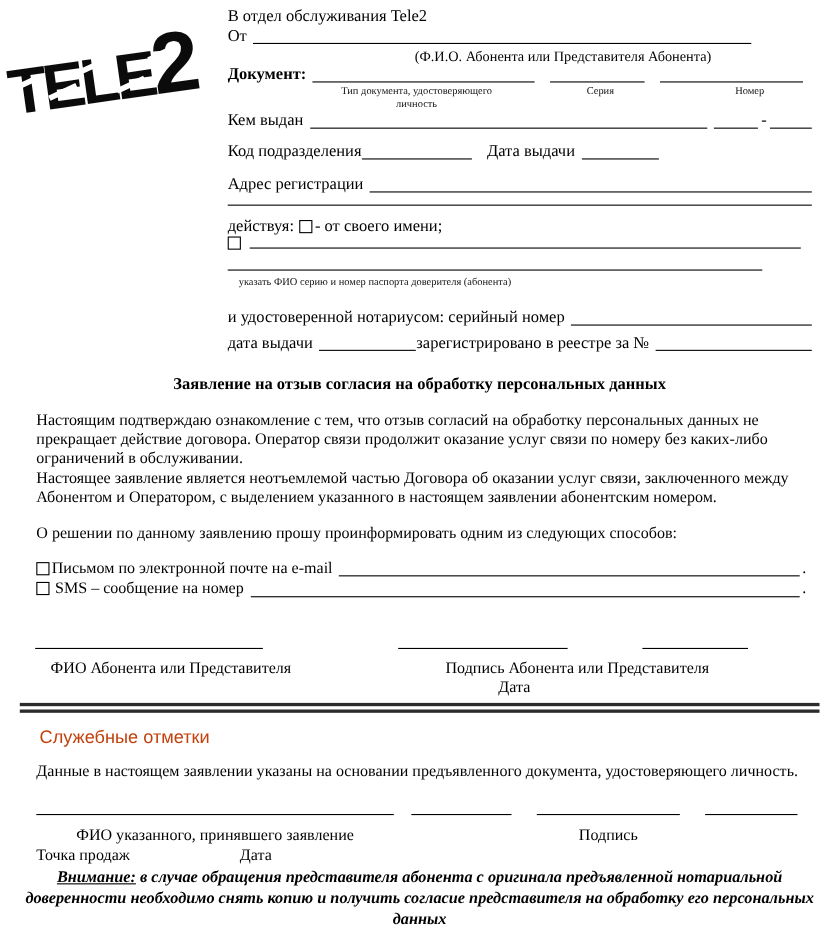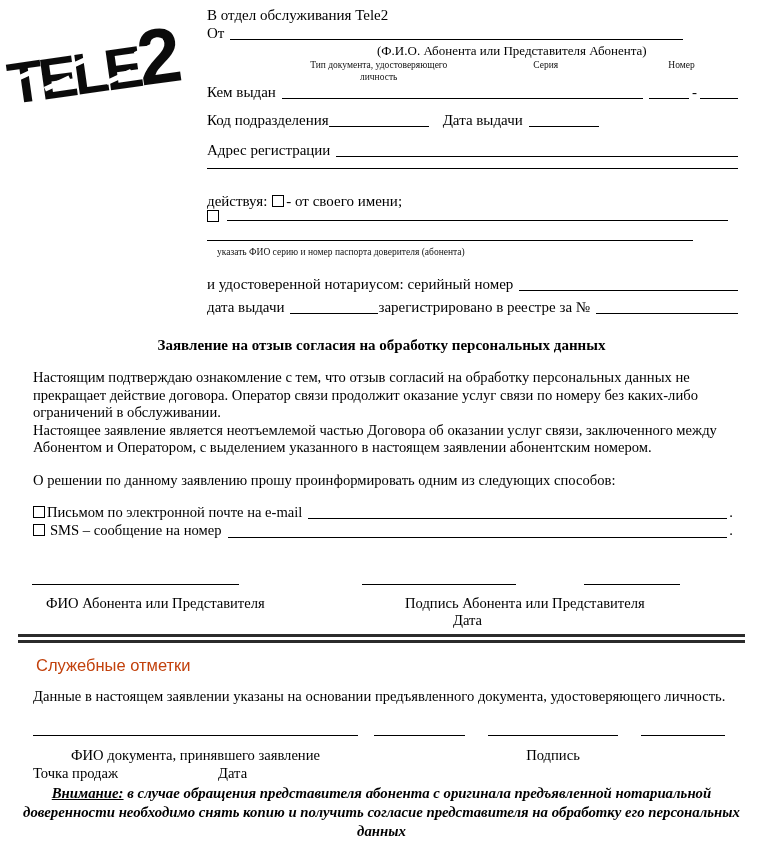--- a/index.html
+++ b/index.html
@@ -70,20 +70,26 @@
 <div class="head">
   <div class="r">В отдел обслуживания Tele2</div>
 
   <div class="r">
     <span>От</span>
     <span class="fl" style="margin-right:55px"></span>
   </div>
 
   <div style="margin-left:170px;font-size:13px;line-height:17px;">(Ф.И.О. Абонента или Представителя Абонента)</div>
 
+  <div class="r">
+    <span class="b">Документ:</span>
+    <span class="ln" style="width:202px"></span>
+    <span class="ln" style="width:86px;margin-left:14px"></span>
+    <span class="ln" style="width:130px;margin-left:14px"></span>
+  </div>
 
   <div class="hintrow" style="margin-left:84px">
     <span class="hc" style="width:202px">Тип документа, удостоверяющего личность</span>
     <span class="hc" style="width:86px;margin-left:14px">Серия</span>
     <span class="hc" style="width:130px;margin-left:14px">Номер</span>
   </div>
 
   <div class="r">
     <span>Кем выдан</span>
     <span class="fl"></span>
@@ -101,21 +107,21 @@
 
   <div class="r" style="margin-top:12px">
     <span>Адрес регистрации</span>
     <span class="fl"></span>
   </div>
 
   <div class="fullline">
       <span class="fl"></span>
     </div>
 
-  <div class="r" style="margin-top:21px">
+  <div class="r" style="margin-top:8px">
     <span>действуя:</span>
     <span class="cb" style="margin-left:5px"></span>
     <span>- от своего имени;</span>
   </div>
 
   <div class="r">
     <span class="cb"></span>
     <span class="fl" style="margin-right:10px"></span>
   </div>
 
@@ -181,21 +187,21 @@
   <span class="c1 line"></span>
   <span class="g1"></span>
   <span class="c2 line"></span>
   <span class="g2"></span>
   <span class="c3 line"></span>
   <span class="g3"></span>
   <span class="c4 line"></span>
 </div>
 
 <div class="svc-cols svc-labels">
-  <span class="c1 hcent">ФИО документа, принявшего заявление</span>
+  <span class="c1 hcent">ФИО указанного, принявшего заявление</span>
   <span class="g1"></span>
   <span class="c2"></span>
   <span class="g2"></span>
   <span class="c3 hcent">Подпись</span>
 </div>
 
 <div class="pos-row">
   <span>Точка продаж</span>
   <span class="pos-gap"></span>
   <span>Дата</span>

